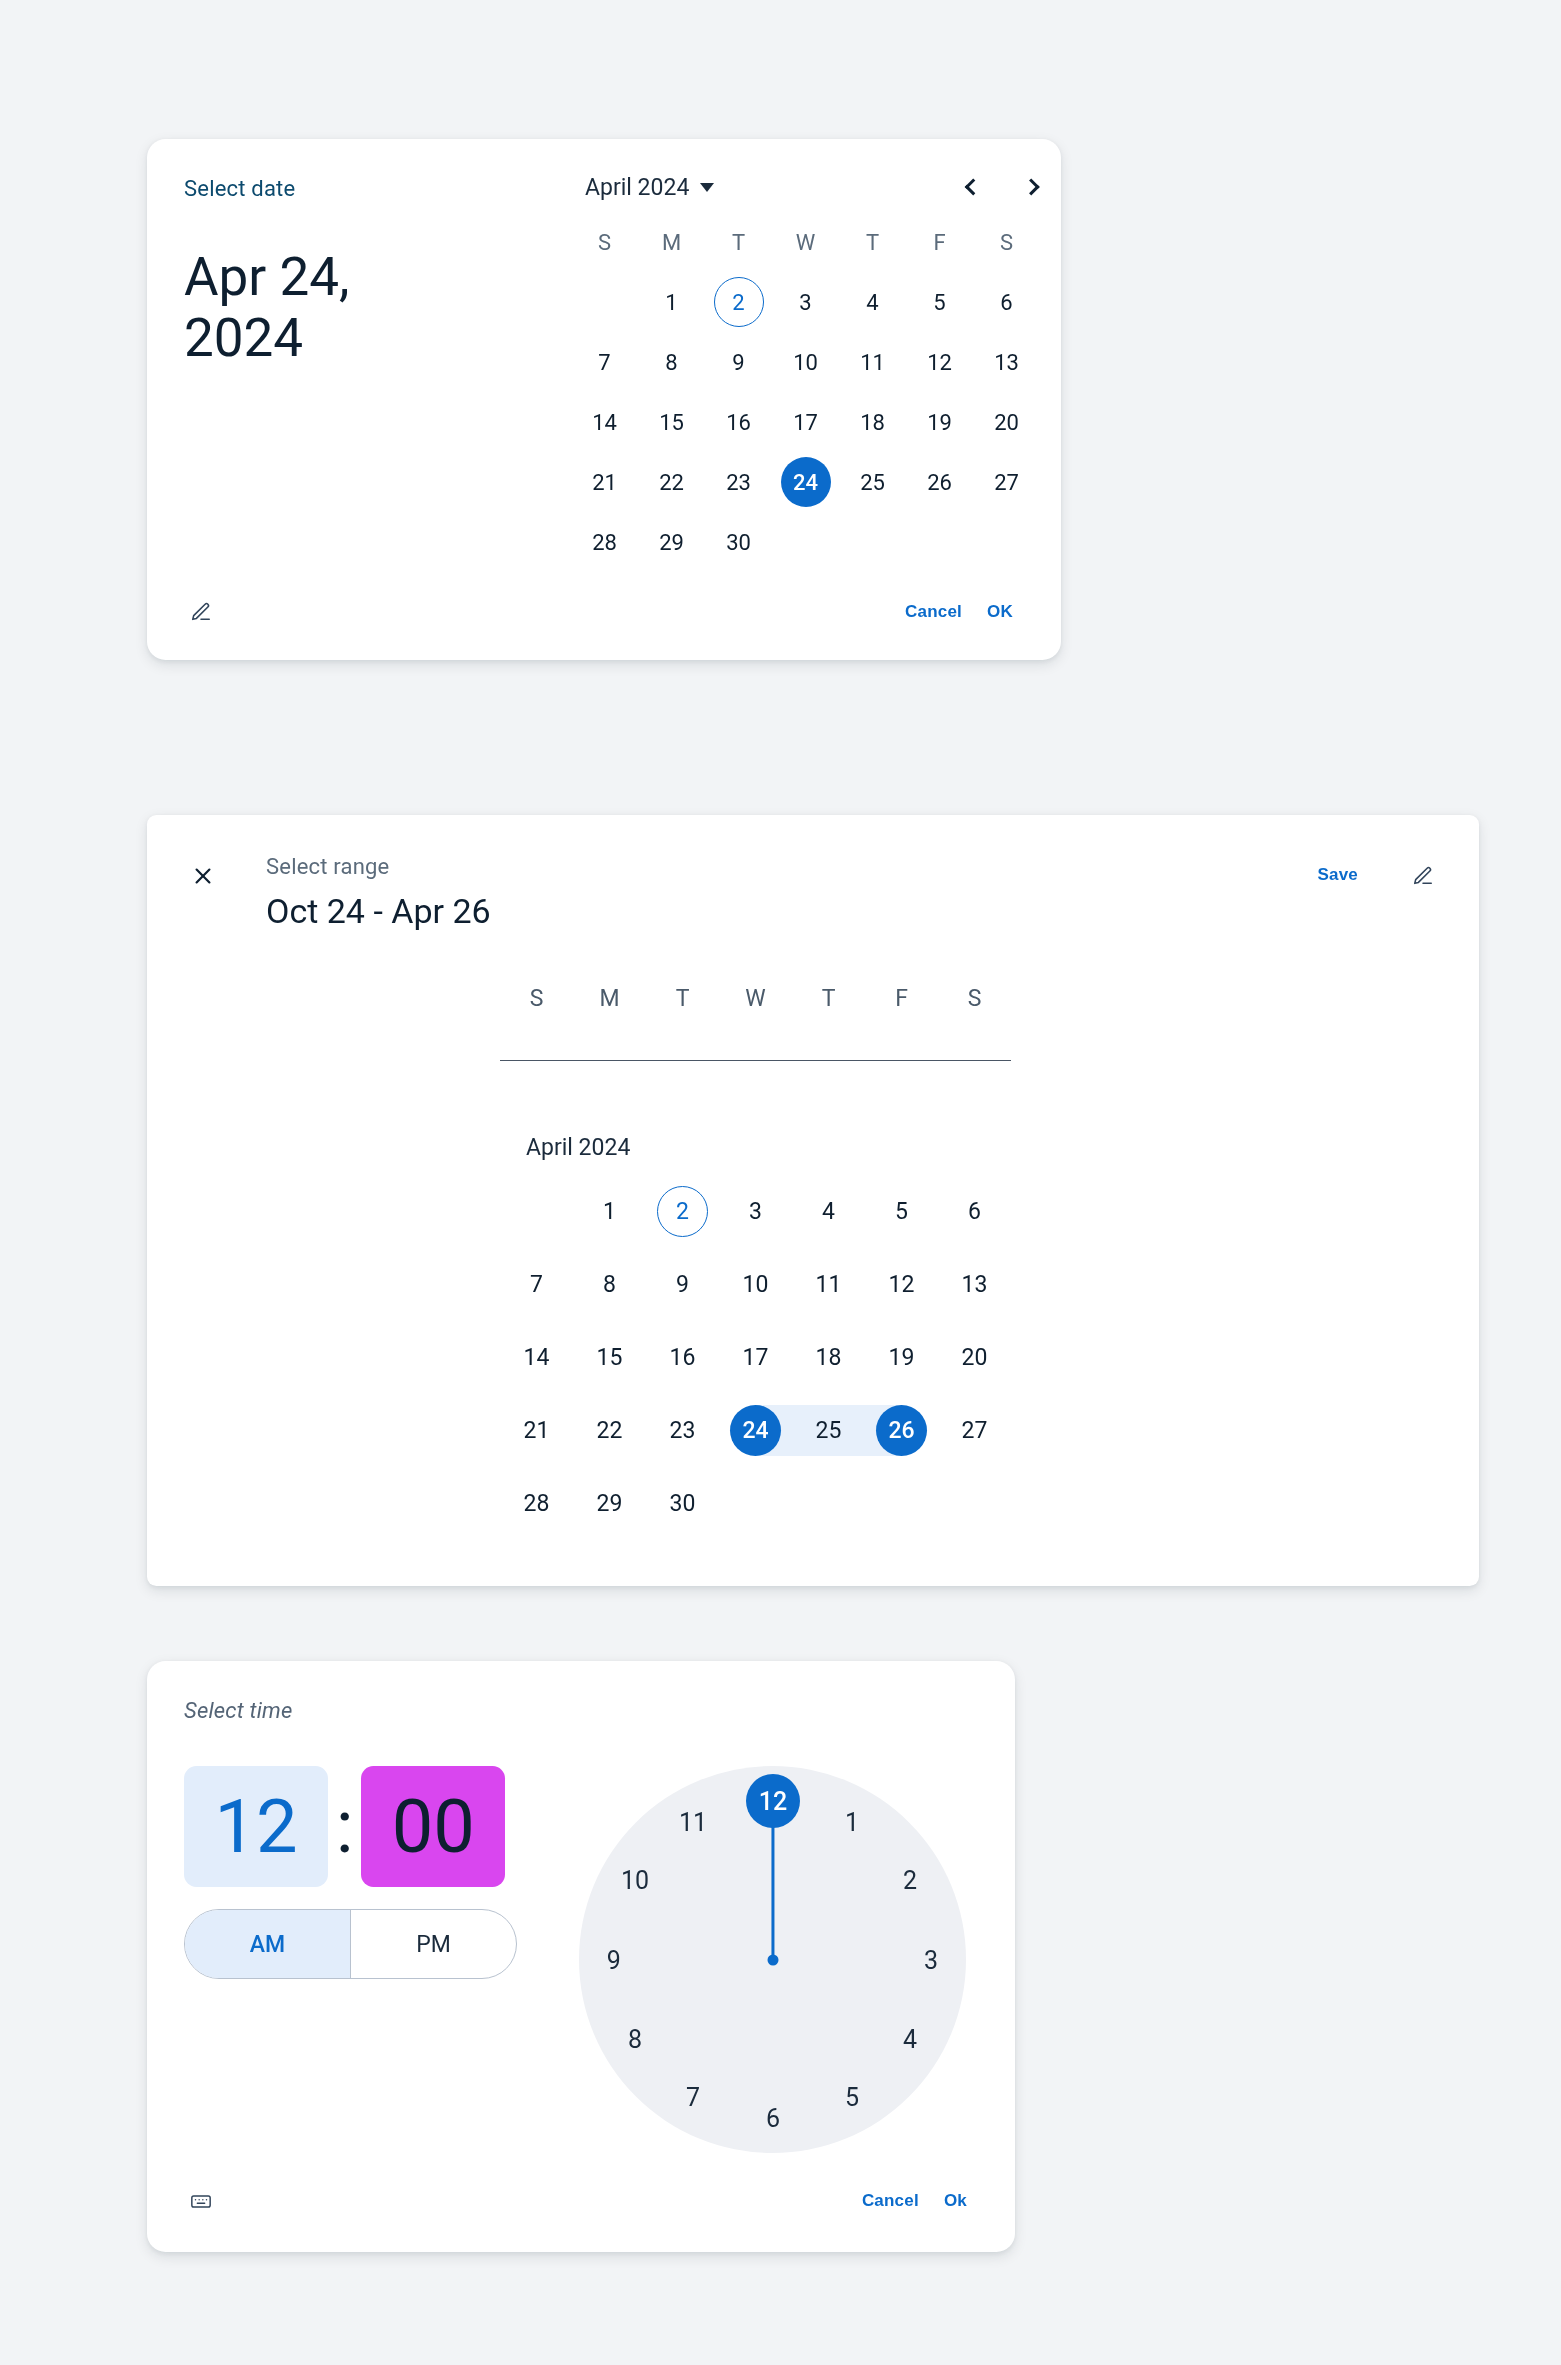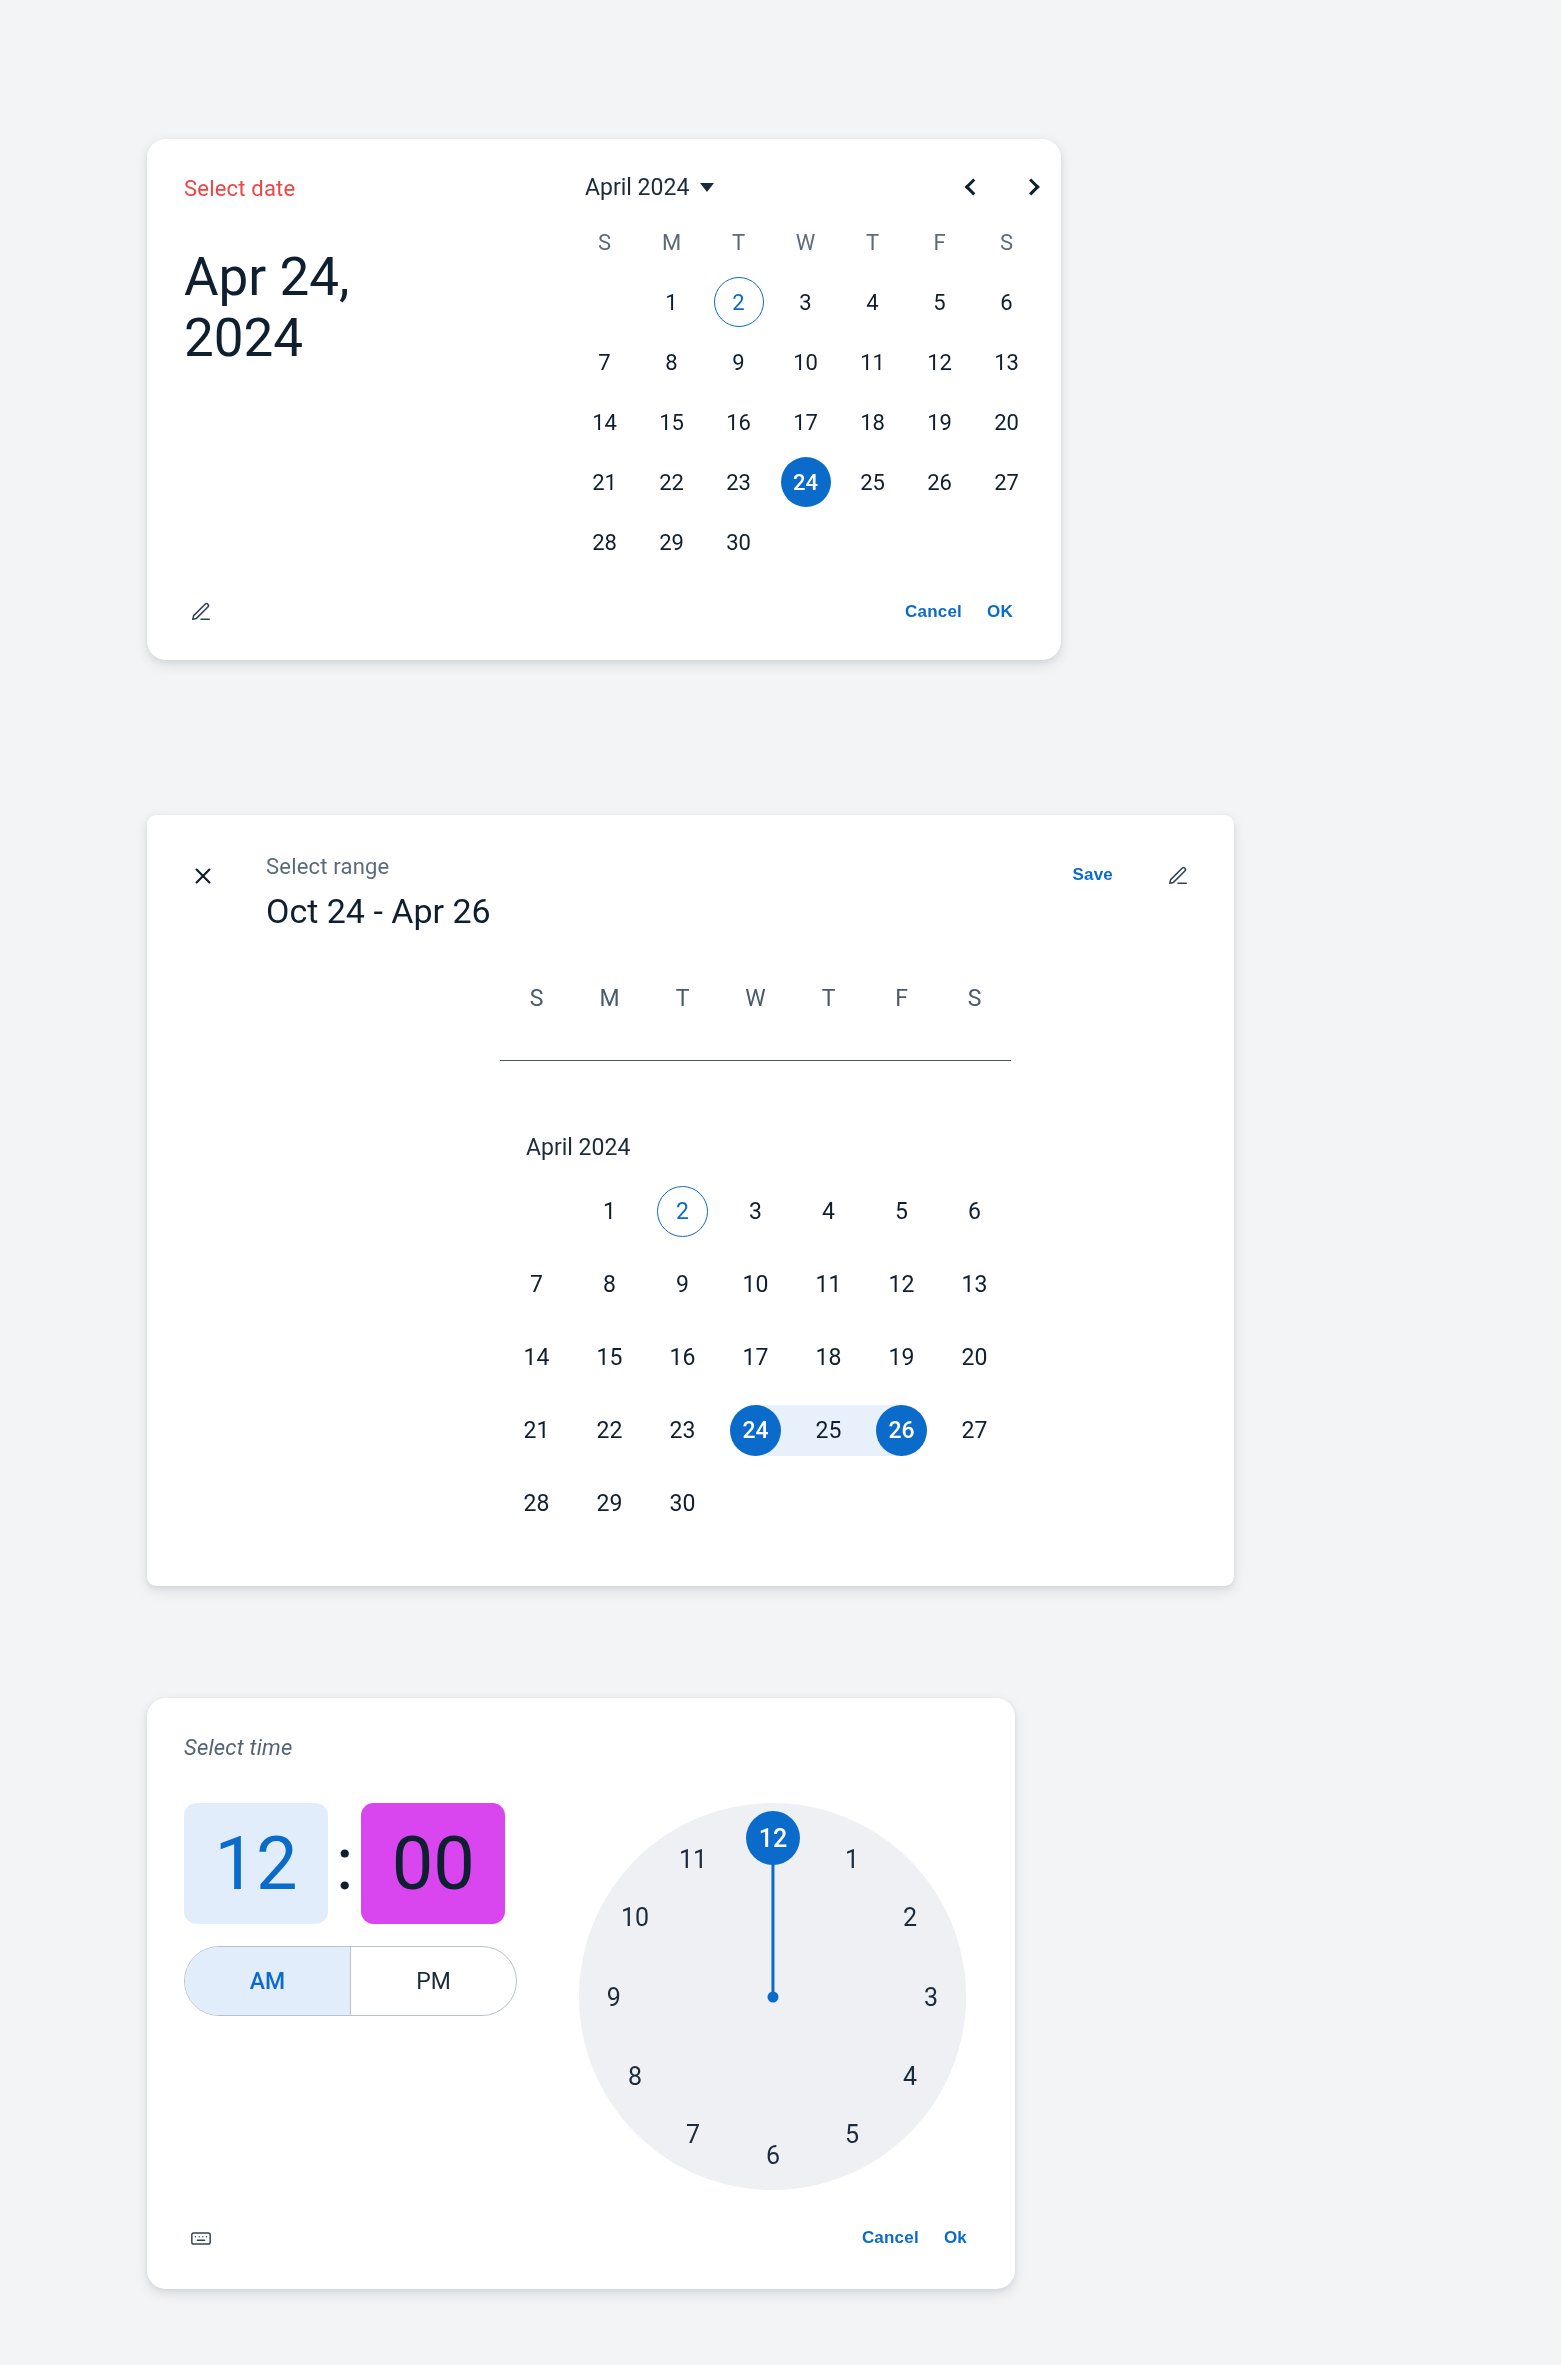--- a/index.html
+++ b/index.html
@@ -23,21 +23,21 @@
     padding: 37px 37px 31px 37px;
     display: flex;
     flex-direction: column;
     margin-bottom: 155px;
     position: relative;
   }
   .dp-body { display: flex; }
   .dp-left { flex: 0 0 387px; }
   .dp-supporting {
     font-size: 22px;
-    color: #ef4444;
+    color: #0c4a6e;
     letter-spacing: 0.2px;
     margin-bottom: 46px;
   }
   .dp-headline {
     font-size: 53px;
     line-height: 1.15;
     color: #0e1f30;
     font-weight: 400;
   }
   .dp-right { flex: 1; position: relative; }
@@ -115,24 +115,24 @@
   }
   .icon-btn {
     width: 34px; height: 34px;
     display: flex; align-items: center; justify-content: center;
     color: #31445a;
     background: none; border: none; cursor: pointer;
   }
 
   
   .rangepicker {
-    width: 1087px;
+    width: 1332px;
     border-radius: 9.3px;
     padding: 39px 39px 46px 39px;
-    margin-bottom: 112px;
+    margin-bottom: 75px;
   }
   .rp-header {
     display: flex;
     align-items: flex-start;
   }
   .rp-close { margin-top: 4.6px; }
   .rp-titles { margin-left: 46px; flex: 1; display: flex; flex-direction: column; gap: 12.4px; }
   .rp-supporting { font-size: 22px; color: #5b6b7b; letter-spacing: 0.2px; }
   .rp-headline   { font-size: 34px; color: #0e1f30; }
   .rp-actions { display: flex; align-items: flex-start; gap: 37px; margin-top: 4.6px;}

